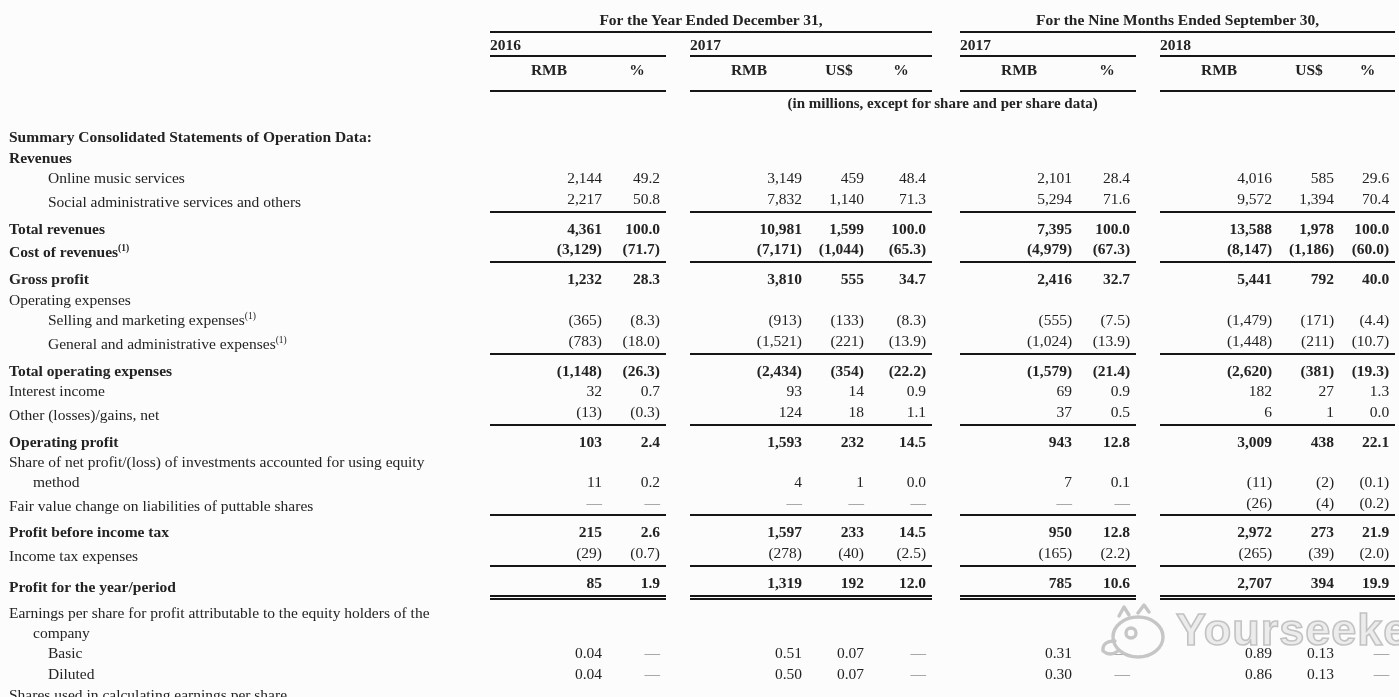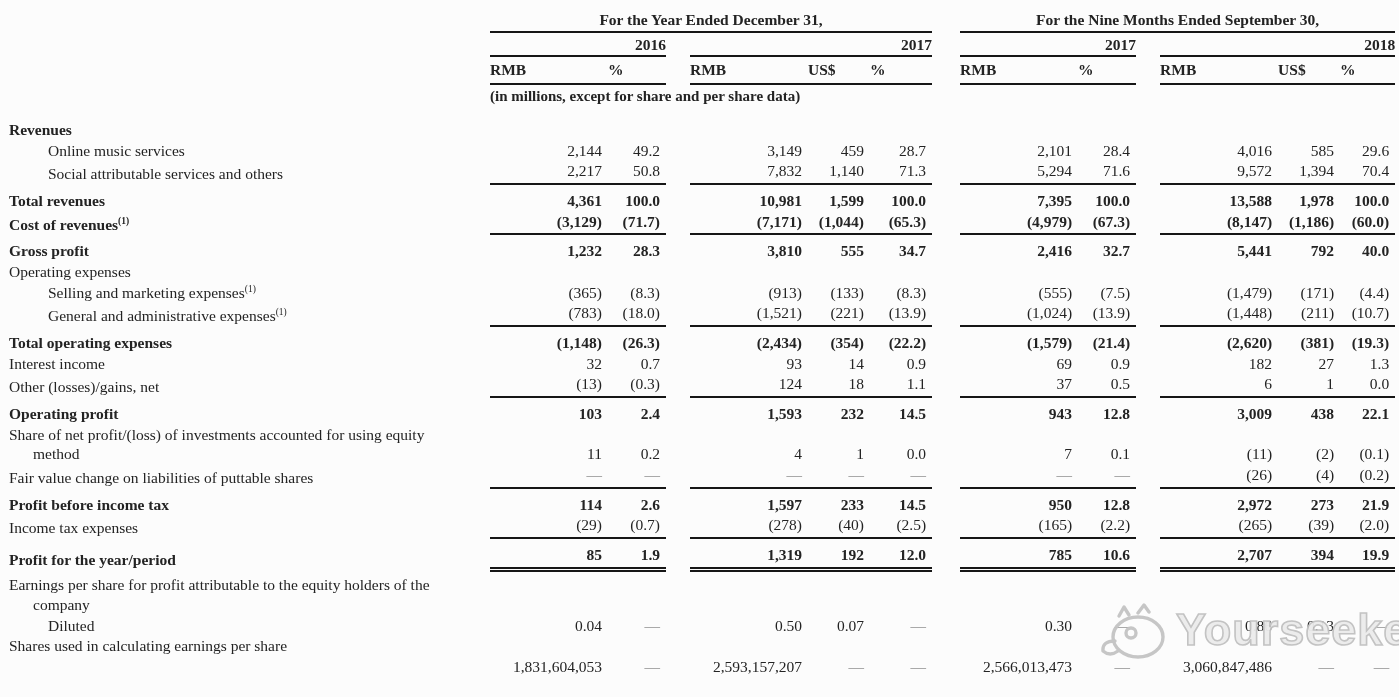--- a/index.html
+++ b/index.html
@@ -7,23 +7,23 @@
   body {
     margin:0; width:1399px; height:697px; overflow:hidden;
     background:#fcfcfc; color:var(--txt);
     font-family:"Liberation Serif","DejaVu Serif",serif;
     position:relative;
   }
   table.fin { border-collapse:collapse; table-layout:fixed; width:1391px; margin:9px 0 0 4px; }
   td, th { padding:1px 0 0; font-size:15.5px; line-height:1.27; vertical-align:bottom; font-weight:normal; overflow:hidden; white-space:nowrap; }
   
   .grp { font-weight:bold; text-align:center; border-bottom:2px solid var(--rule); padding-bottom:1px; }
-  .yr  { font-weight:bold; text-align:right; border-bottom:2px solid var(--rule); padding-top:2px; padding-bottom:1px; }
-  .ch  { font-weight:bold; text-align:left; border-bottom:2px solid var(--rule); padding-top:3px; padding-bottom:3px; }
-  .note{ font-weight:bold; padding:2px 0 5px; font-size:15px; }
+  .yr  { font-weight:bold; text-align:left; border-bottom:2px solid var(--rule); padding-top:2px; padding-bottom:1px; }
+  .ch  { font-weight:bold; text-align:center; border-bottom:2px solid var(--rule); padding-top:3px; padding-bottom:10px; }
+  .note{ text-align:center; font-weight:bold; padding:2px 0 5px; font-size:15px; }
   
   .num { text-align:right; padding-right:6px; }
   .label { text-align:left; padding-left:5px; white-space:normal; }
   .ind1 { padding-left:44px;margin-top:44px; }
   .sub { padding-left:24px; }
   sup { font-size:9.5px; vertical-align:super; line-height:0; }
   tr.b td { font-weight:bold; }
   .u  { border-bottom:2px solid var(--rule); padding-bottom:2px; }
   .uu { border-bottom:5px double var(--rule); padding-bottom:2px;margin-top:16px; }
   tr.gt td { padding-top:6px; }
@@ -91,41 +91,45 @@
         <th class="ch">US$</th>
         <th class="ch">%</th>
       </tr>
       <tr>
         <td></td>
         <td class="note" colspan="13">(in millions, except for share and per share data)</td>
       </tr>
     </thead>
     <tbody id="tbody">
         <tr class="b">
+          <td class="label"><span>Summary Consolidated Statements of Operation Data:</span></td>
+          <td colspan="13"></td>
+        </tr>
+        <tr class="b">
           <td class="label"><span>Revenues</span></td>
           <td colspan="13"></td>
         </tr>
         <tr>
           <td class="label ind1"><span>Online music services</span></td>
           <td class="num">2,144</td>
           <td class="num">49.2</td>
           <td></td>
           <td class="num">3,149</td>
           <td class="num">459</td>
-          <td class="num">28.7</td>
+          <td class="num">48.4</td>
           <td></td>
           <td class="num">2,101</td>
           <td class="num">28.4</td>
           <td></td>
           <td class="num">4,016</td>
           <td class="num">585</td>
           <td class="num">29.6</td>
         </tr>
         <tr>
-          <td class="label ind1"><span>Social attributable services and others</span></td>
+          <td class="label ind1"><span>Social administrative services and others</span></td>
           <td class="num u">2,217</td>
           <td class="num u">50.8</td>
           <td></td>
           <td class="num u">7,832</td>
           <td class="num u">1,140</td>
           <td class="num u">71.3</td>
           <td></td>
           <td class="num u">5,294</td>
           <td class="num u">71.6</td>
           <td></td>
@@ -308,21 +312,21 @@
           <td></td>
           <td class="num u dash">—</td>
           <td class="num u dash">—</td>
           <td></td>
           <td class="num u">(26)</td>
           <td class="num u">(4)</td>
           <td class="num u">(0.2)</td>
         </tr>
         <tr class="b gt">
           <td class="label"><span>Profit before income tax</span></td>
-          <td class="num">114</td>
+          <td class="num">215</td>
           <td class="num">2.6</td>
           <td></td>
           <td class="num">1,597</td>
           <td class="num">233</td>
           <td class="num">14.5</td>
           <td></td>
           <td class="num">950</td>
           <td class="num">12.8</td>
           <td></td>
           <td class="num">2,972</td>
@@ -357,20 +361,36 @@
           <td class="num uu">785</td>
           <td class="num uu">10.6</td>
           <td></td>
           <td class="num uu">2,707</td>
           <td class="num uu">394</td>
           <td class="num uu">19.9</td>
         </tr>
         <tr class="gt">
           <td class="label"><span>Earnings per share for profit attributable to the equity holders of the</span><div class="sub">company</div></td>
           <td colspan="13"></td>
+        </tr>
+        <tr>
+          <td class="label ind1"><span>Basic</span></td>
+          <td class="num">0.04</td>
+          <td class="num dash">—</td>
+          <td></td>
+          <td class="num">0.51</td>
+          <td class="num">0.07</td>
+          <td class="num dash">—</td>
+          <td></td>
+          <td class="num">0.31</td>
+          <td class="num dash">—</td>
+          <td></td>
+          <td class="num">0.89</td>
+          <td class="num">0.13</td>
+          <td class="num dash">—</td>
         </tr>
         <tr>
           <td class="label ind1"><span>Diluted</span></td>
           <td class="num">0.04</td>
           <td class="num dash">—</td>
           <td></td>
           <td class="num">0.50</td>
           <td class="num">0.07</td>
           <td class="num dash">—</td>
           <td></td>

